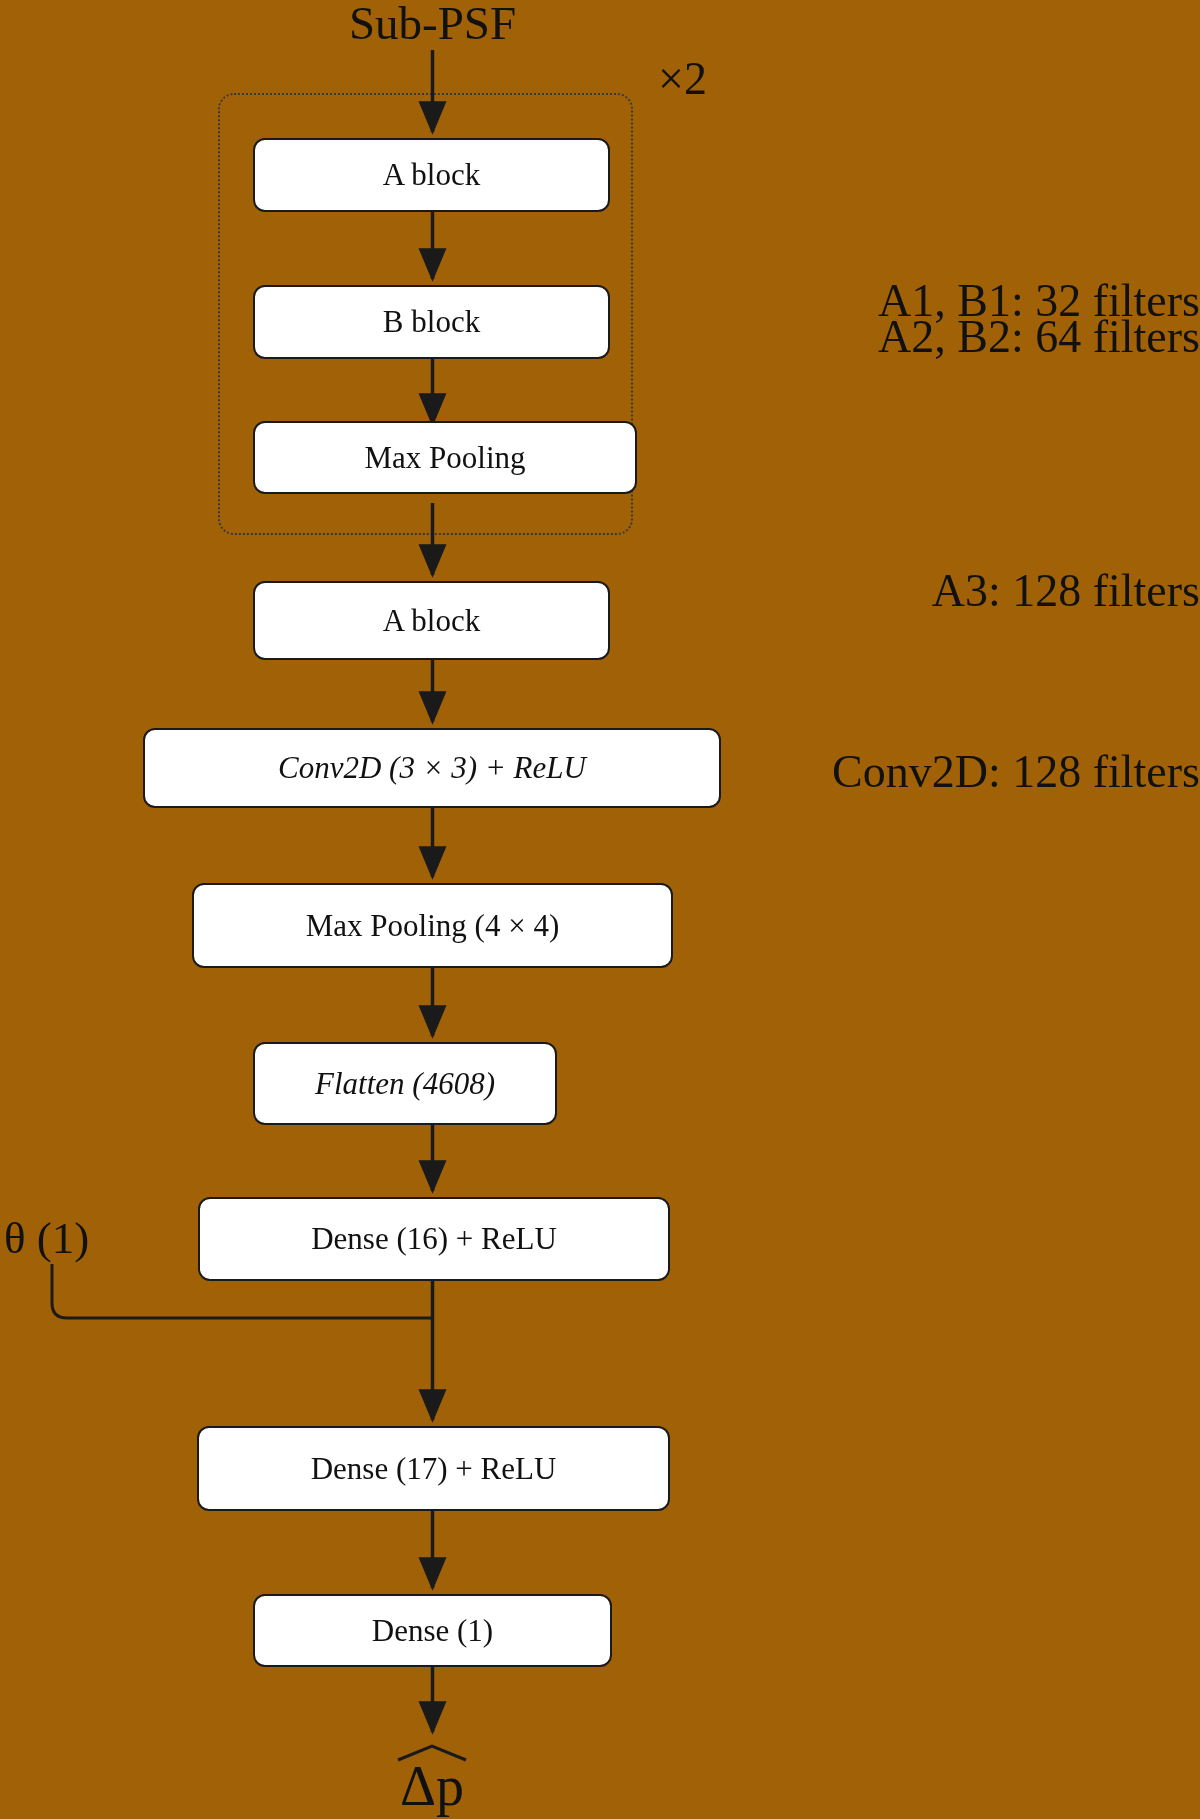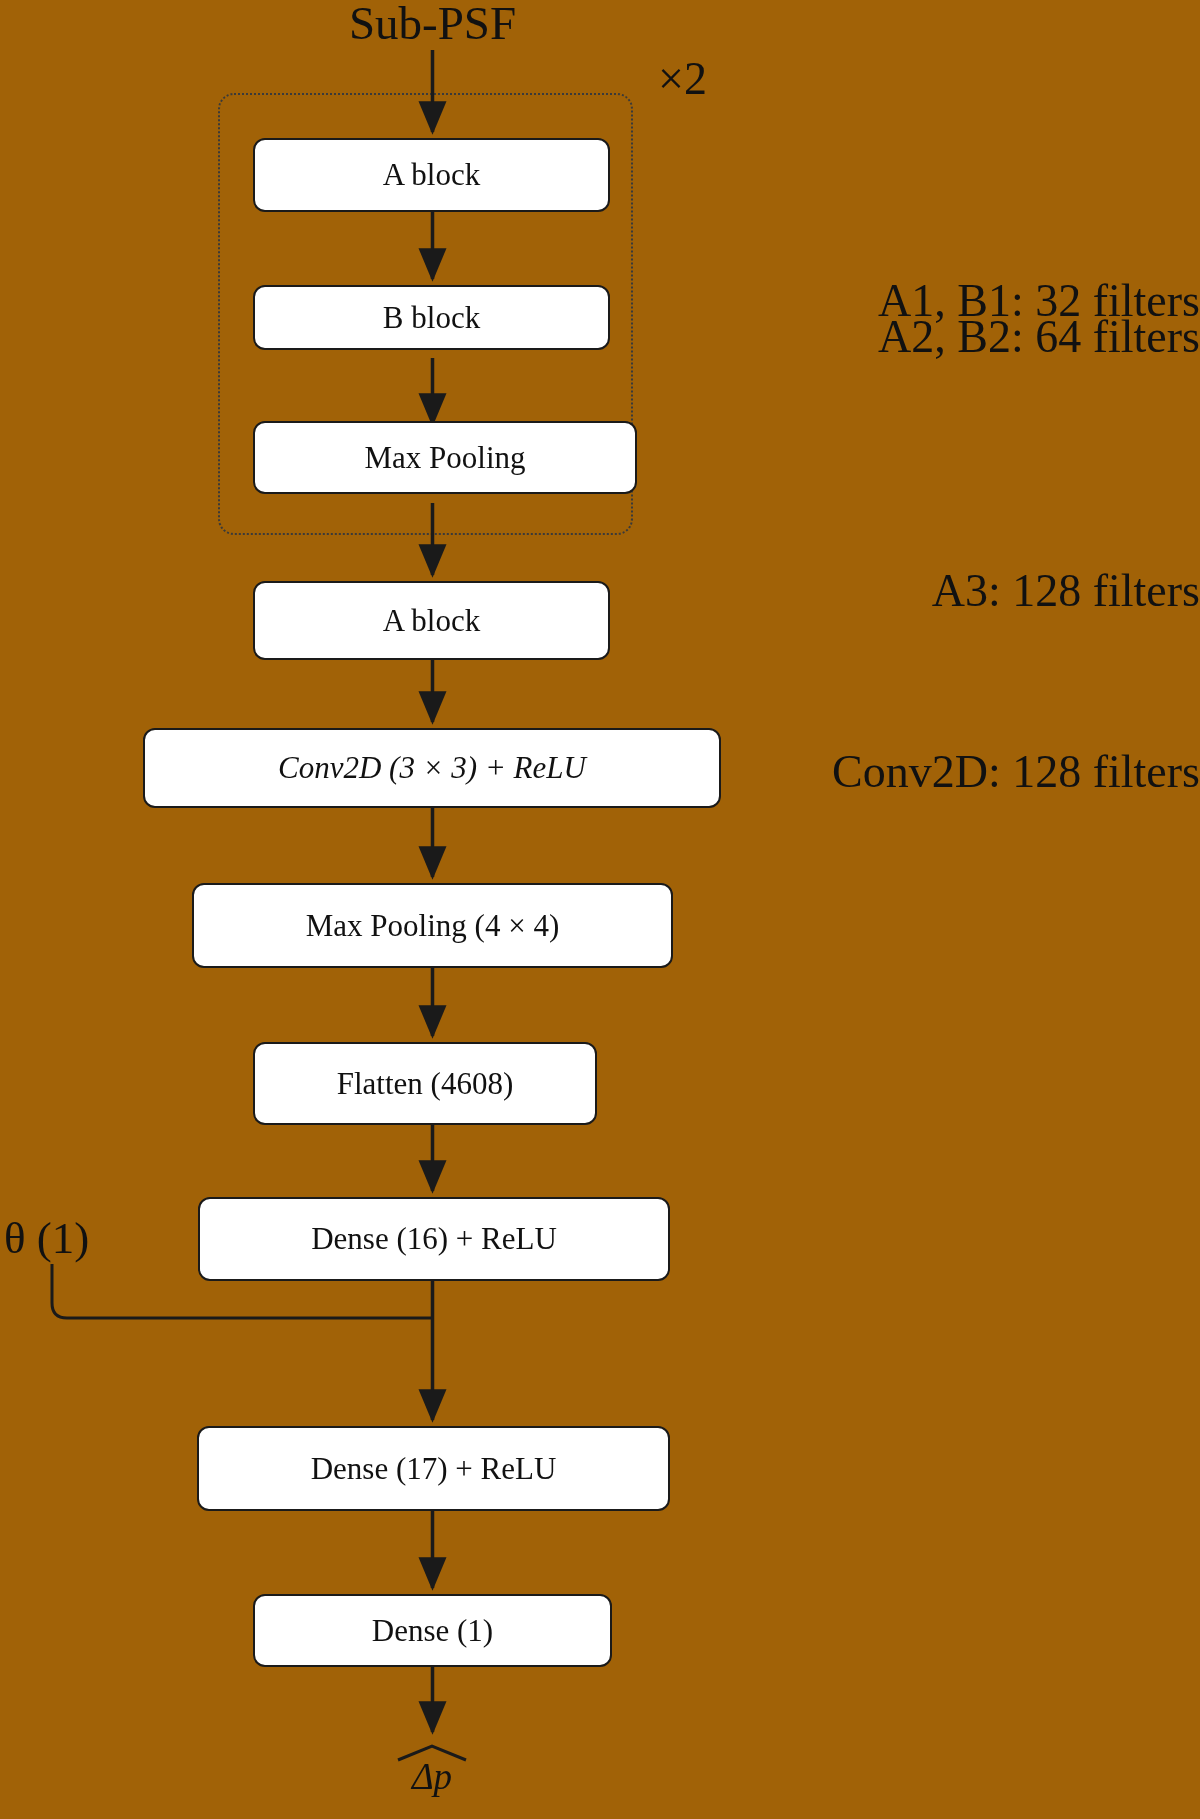--- a/index.html
+++ b/index.html
@@ -81,22 +81,21 @@
     z-index: 2;
     display: flex;
     flex-direction: column;
     align-items: center;
   }
   .output-hat {
     display: block;
     margin-bottom: -4px;
   }
   .output-text {
-    font-size: 37px;
-    font-style: italic;
+    font-size: 56px;
     line-height: 1.0;
   }
 </style>
 </head>
 <body>
 
 <div id="stage">
 
   <svg id="wires" width="1200" height="1819" viewBox="0 0 1200 1819">
     <defs>
@@ -120,26 +119,26 @@
     </g>
   </svg>
 
   <div class="repeat-box" style="left:218px; top:93px; width:415px; height:442px;"></div>
 
   <div class="floating-label title-label">Sub-PSF</div>
   <div class="floating-label times-label">×2</div>
   <div class="floating-label theta-label">θ (1)</div>
 
   <div class="node" style="left:253px; top:138px; width:357px; height:74px;">A block</div>
-  <div class="node" style="left:253px; top:285px; width:357px; height:65px;">B block</div>
+  <div class="node" style="left:253px; top:285px; width:357px; height:74px;">B block</div>
   <div class="node" style="left:253px; top:421px; width:384px; height:73px;">Max Pooling</div>
   <div class="node" style="left:253px; top:581px; width:357px; height:79px;">A block</div>
   <div class="node" style="left:143px; top:728px; width:578px; height:80px;font-style:italic;">Conv2D (3 × 3) + ReLU</div>
   <div class="node" style="left:192px; top:883px; width:481px; height:85px;">Max Pooling (4 × 4)</div>
-  <div class="node" style="left:253px; top:1042px; width:344px; height:83px;">Flatten (4608)</div>
+  <div class="node" style="left:253px; top:1042px; width:304px; height:83px;font-style:italic;">Flatten (4608)</div>
   <div class="node" style="left:198px; top:1197px; width:472px; height:84px;">Dense (16) + ReLU</div>
   <div class="node" style="left:197px; top:1426px; width:473px; height:85px;">Dense (17) + ReLU</div>
   <div class="node" style="left:253px; top:1594px; width:359px; height:73px;">Dense (1)</div>
 
   <div class="annotation" style="top:274px;text-align:center;">A1, B1: 32 filters</div>
   <div class="annotation" style="top:310px;">A2, B2: 64 filters</div>
   <div class="annotation" style="top:564px;margin-left:6px;">A3: 128 filters</div>
   <div class="annotation" style="top:745px;">Conv2D: 128 filters</div>
 
   <div class="output-wrap">

